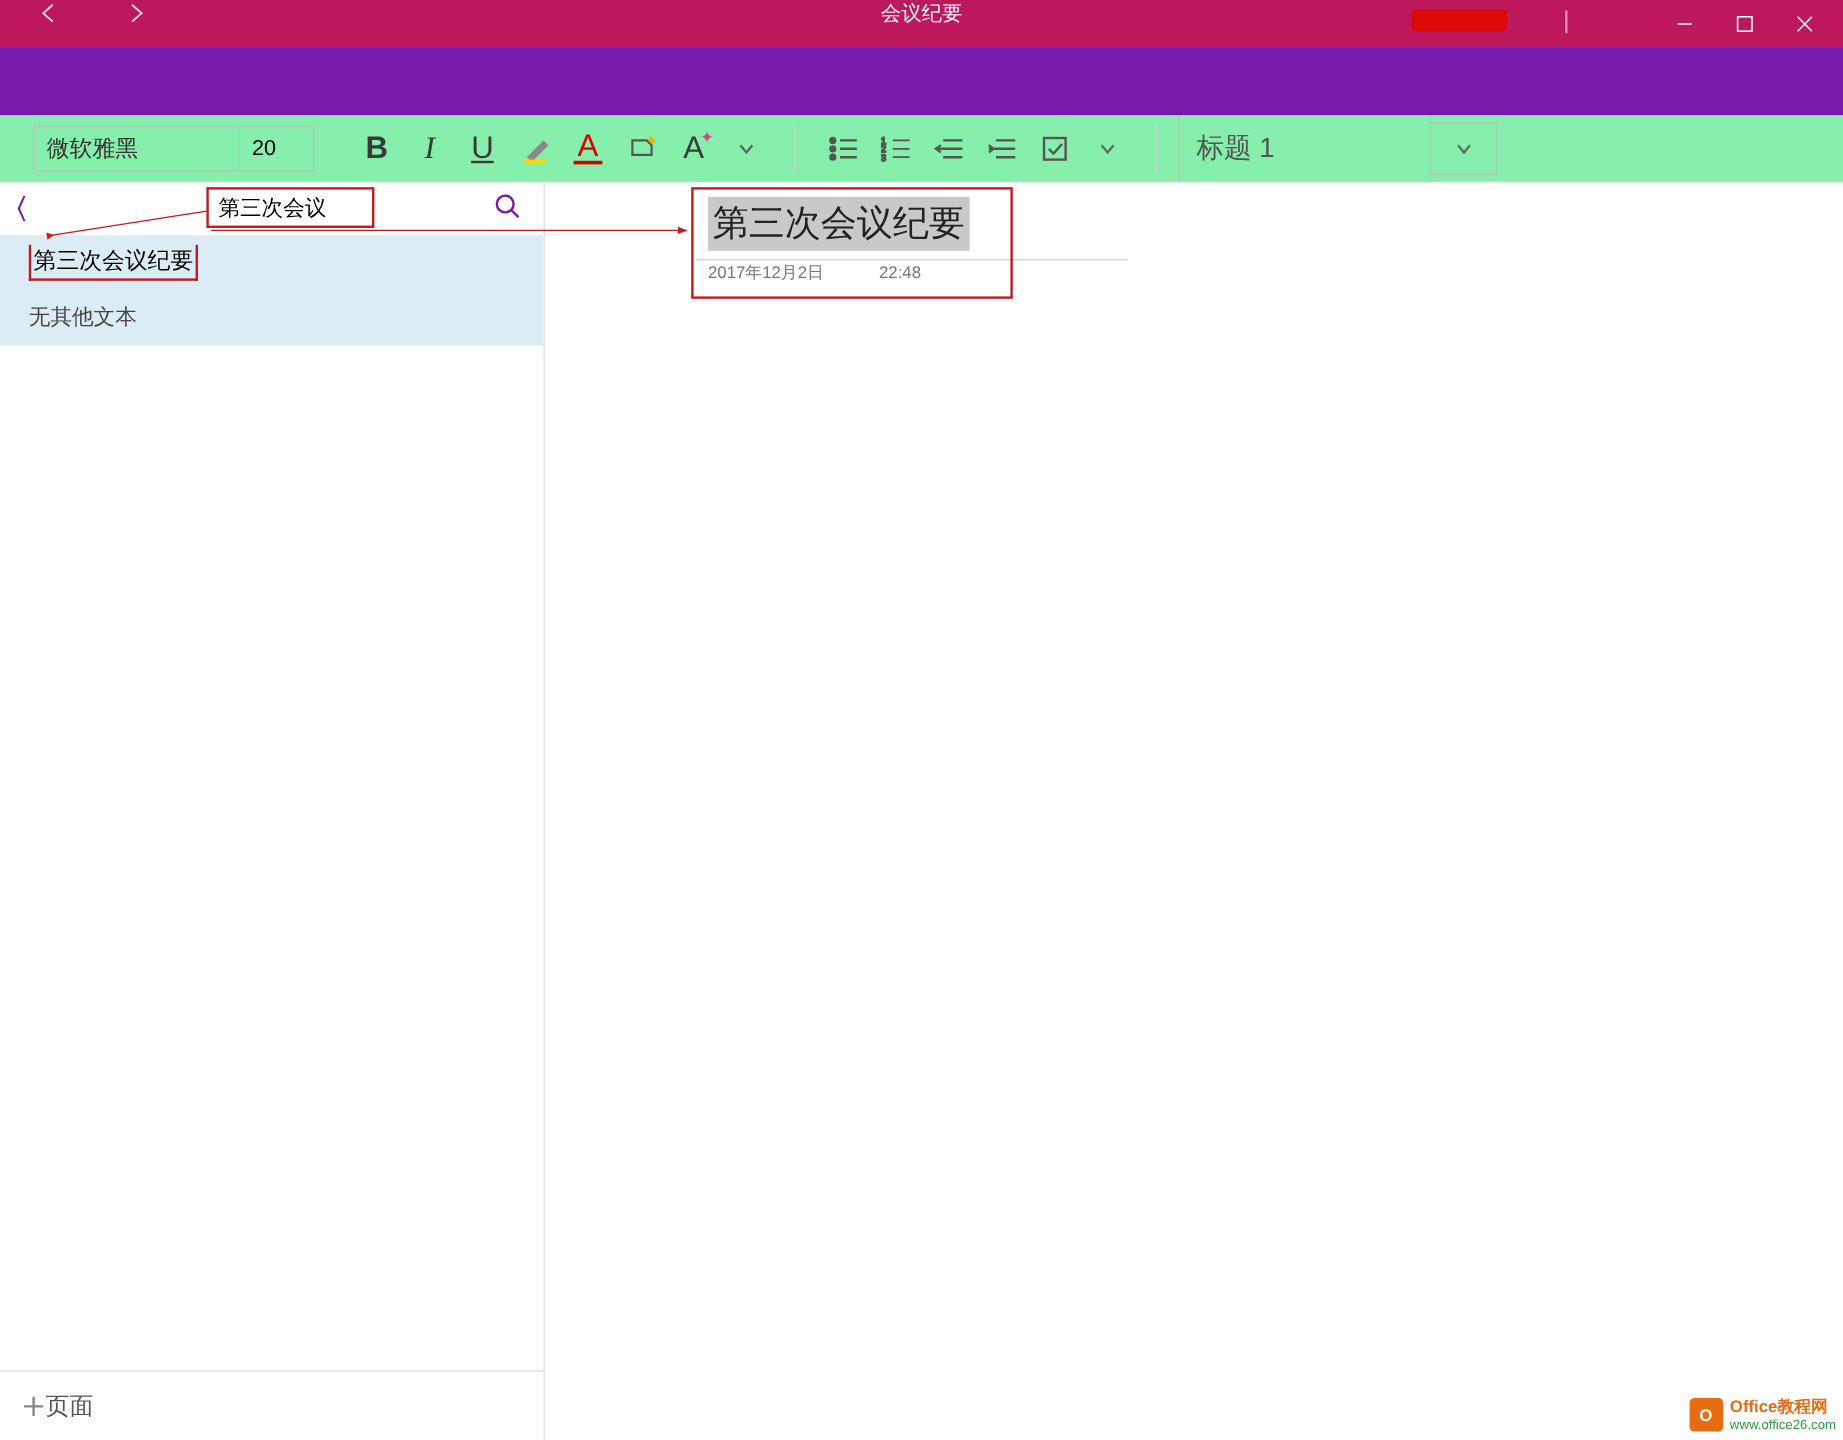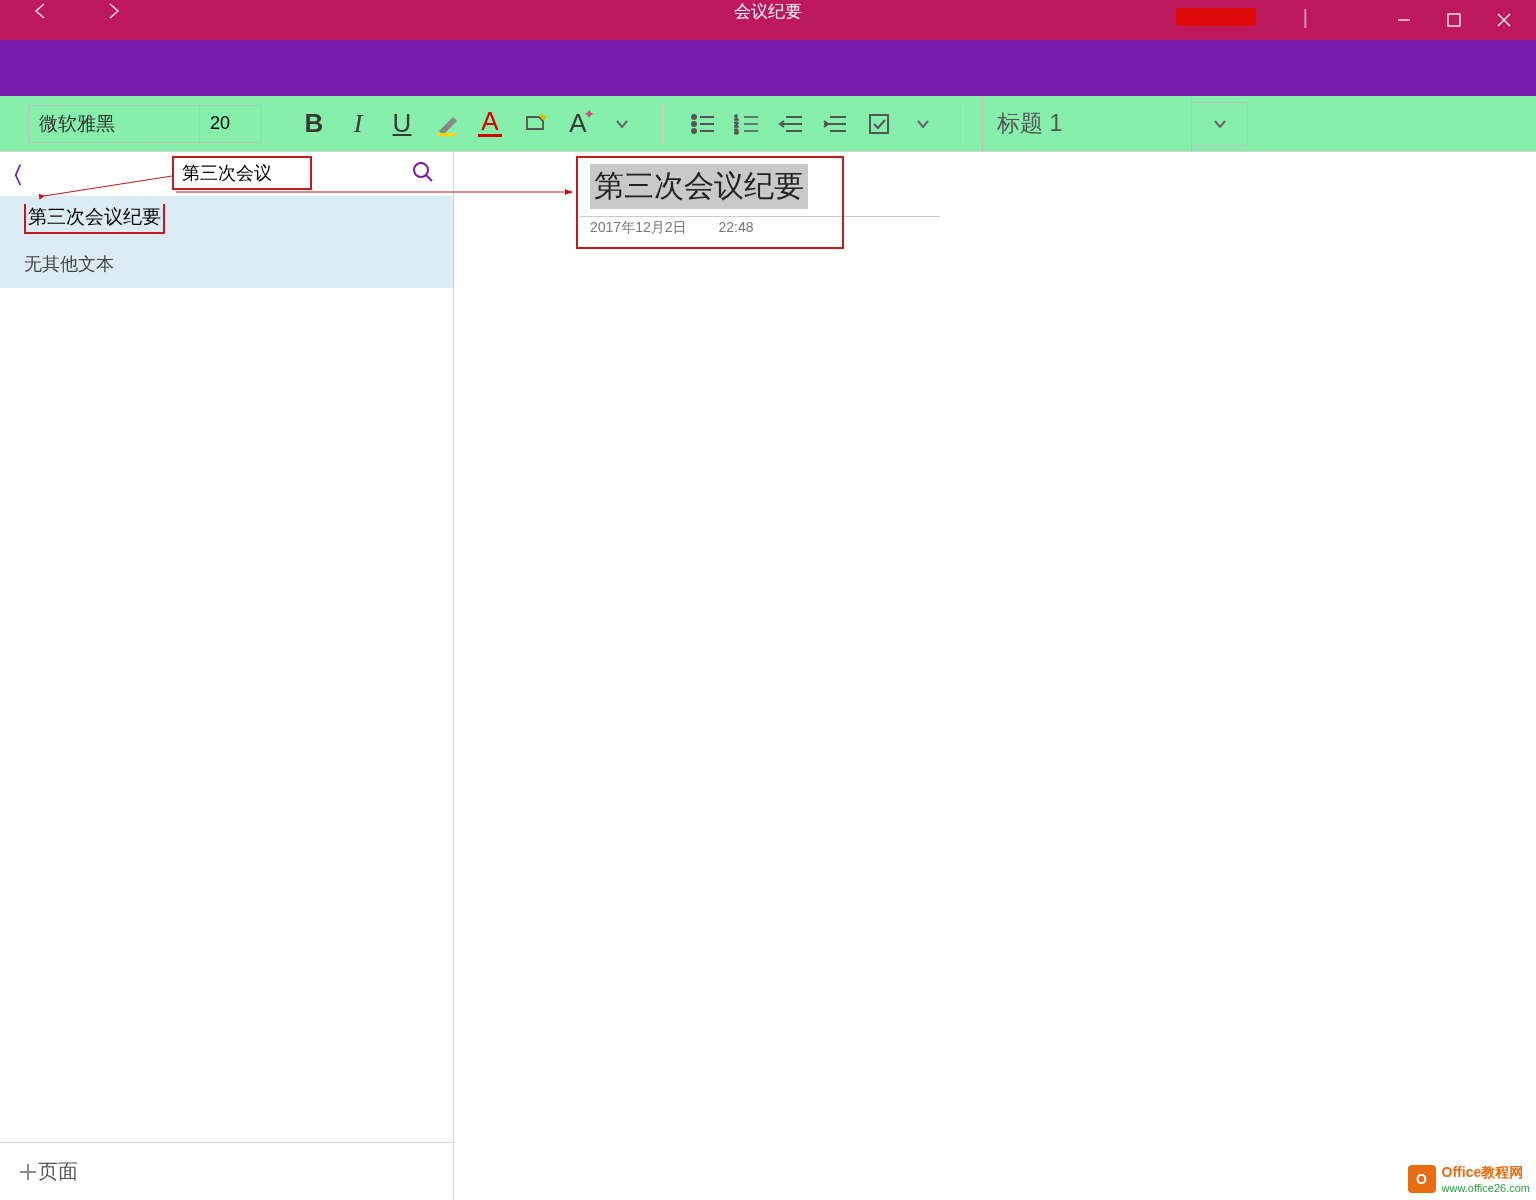--- a/index.html
+++ b/index.html
@@ -42,21 +42,21 @@
   .page-item { background: #dcecf5; padding: 8px 24px 12px; }
   .page-title-line { display: inline-block; font-size: 19px; border: 2px solid #c11b1b; border-top: none; padding: 0px 2px 2px; }
   .page-sub { font-size: 18px; color: #444; margin-top: 18px; }
   .add-page { position: absolute; bottom: 0; left: 0; right: 0; height: 58px; border-top: 1px solid #d8d8d8; display: flex; align-items: center; padding: 0 18px; font-size: 20px; color: #555; }
 
   
   .canvas { flex: 1; position: relative; background: #fff; }
   .note-frame { position: absolute; left: 122px; top: 4px; border: 2px solid #c11b1b; padding: 6px 12px 10px; width: 268px; }
   .note-title { font-size: 30px; background: #c9c9c9; padding: 2px 4px; color: #232323; display: inline-block; }
   .title-underline { width: 360px; height: 1px; background: #ccc; position: absolute; left: 126px; top: 64px; }
-  .meta { font-size: 14px; color: #777; margin-top: 10px; display: flex; gap: 32px; }
+  .meta { font-size: 14px; color: #777; margin-top: 10px; display: flex; gap: 46px; }
   
   
   .arrow-svg { position: absolute; pointer-events: none; }
 
   .watermark { position: absolute; right: 6px; bottom: 6px; display: flex; align-items: center; gap: 6px; font-size: 14px; }
   .wm-icon { width: 28px; height: 28px; background: #e86c12; border-radius: 4px; display: flex; align-items: center; justify-content: center; color: #fff; font-weight: bold; }
 </style>
 </head>
 <body>
 

